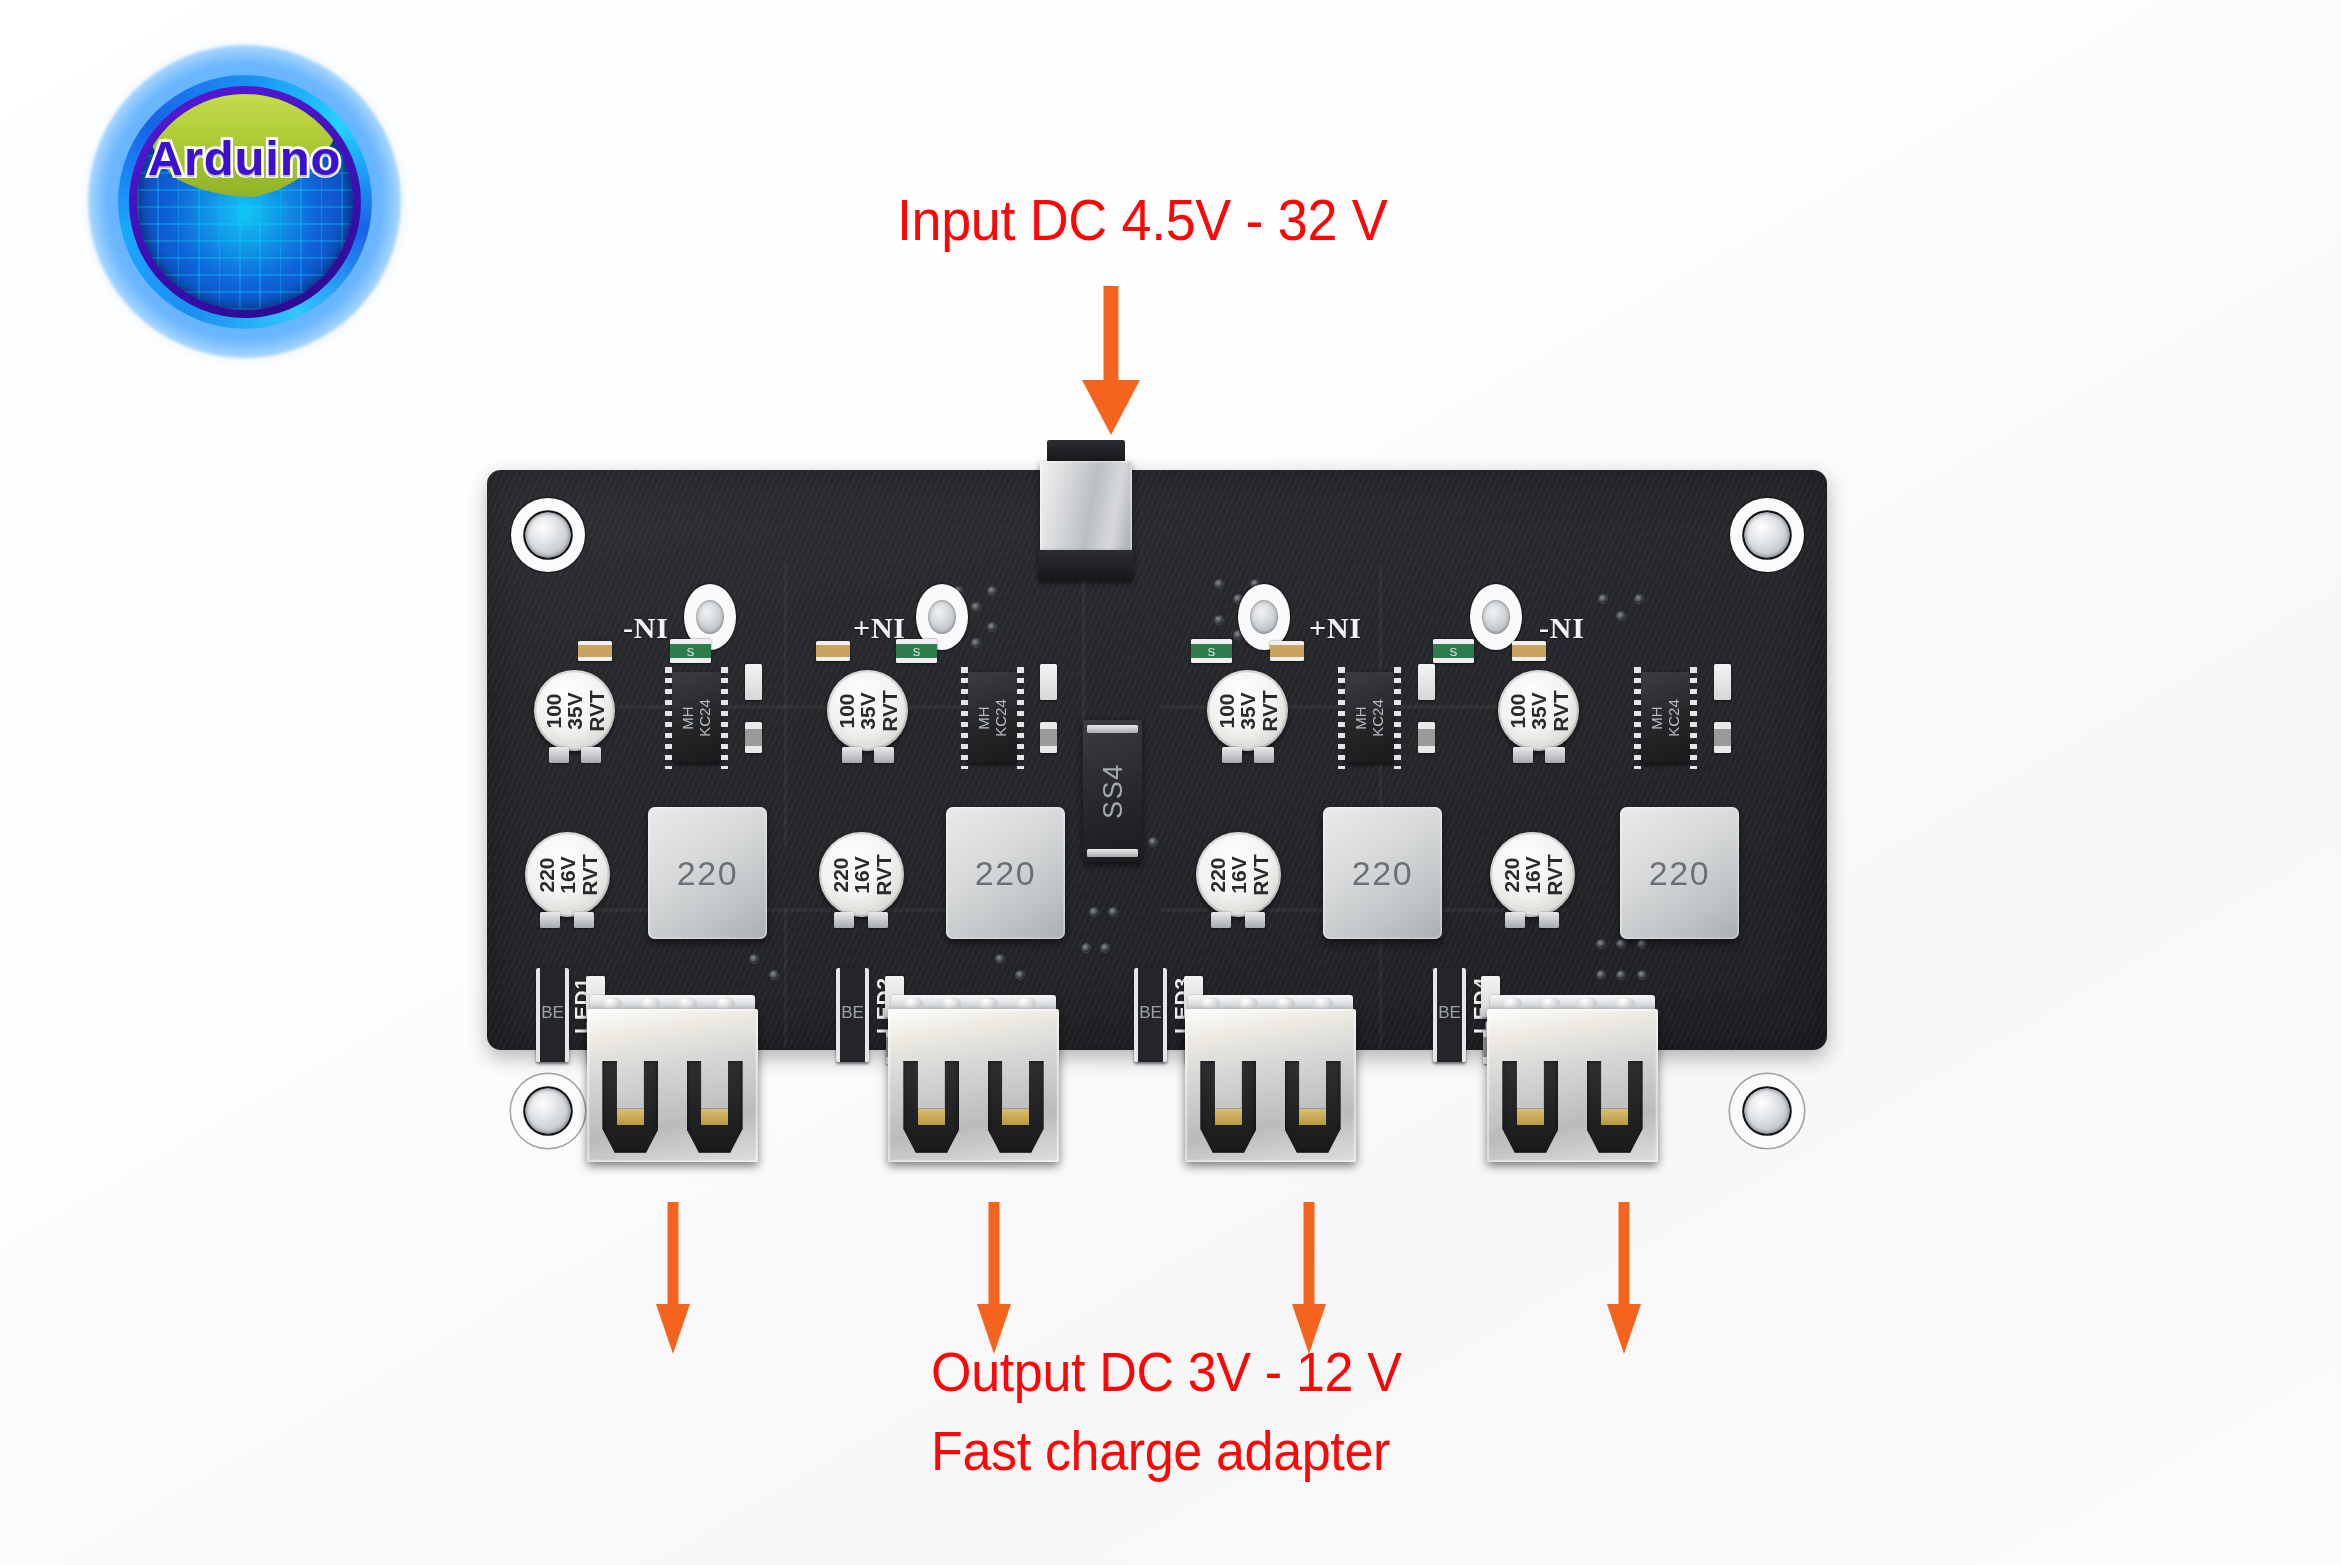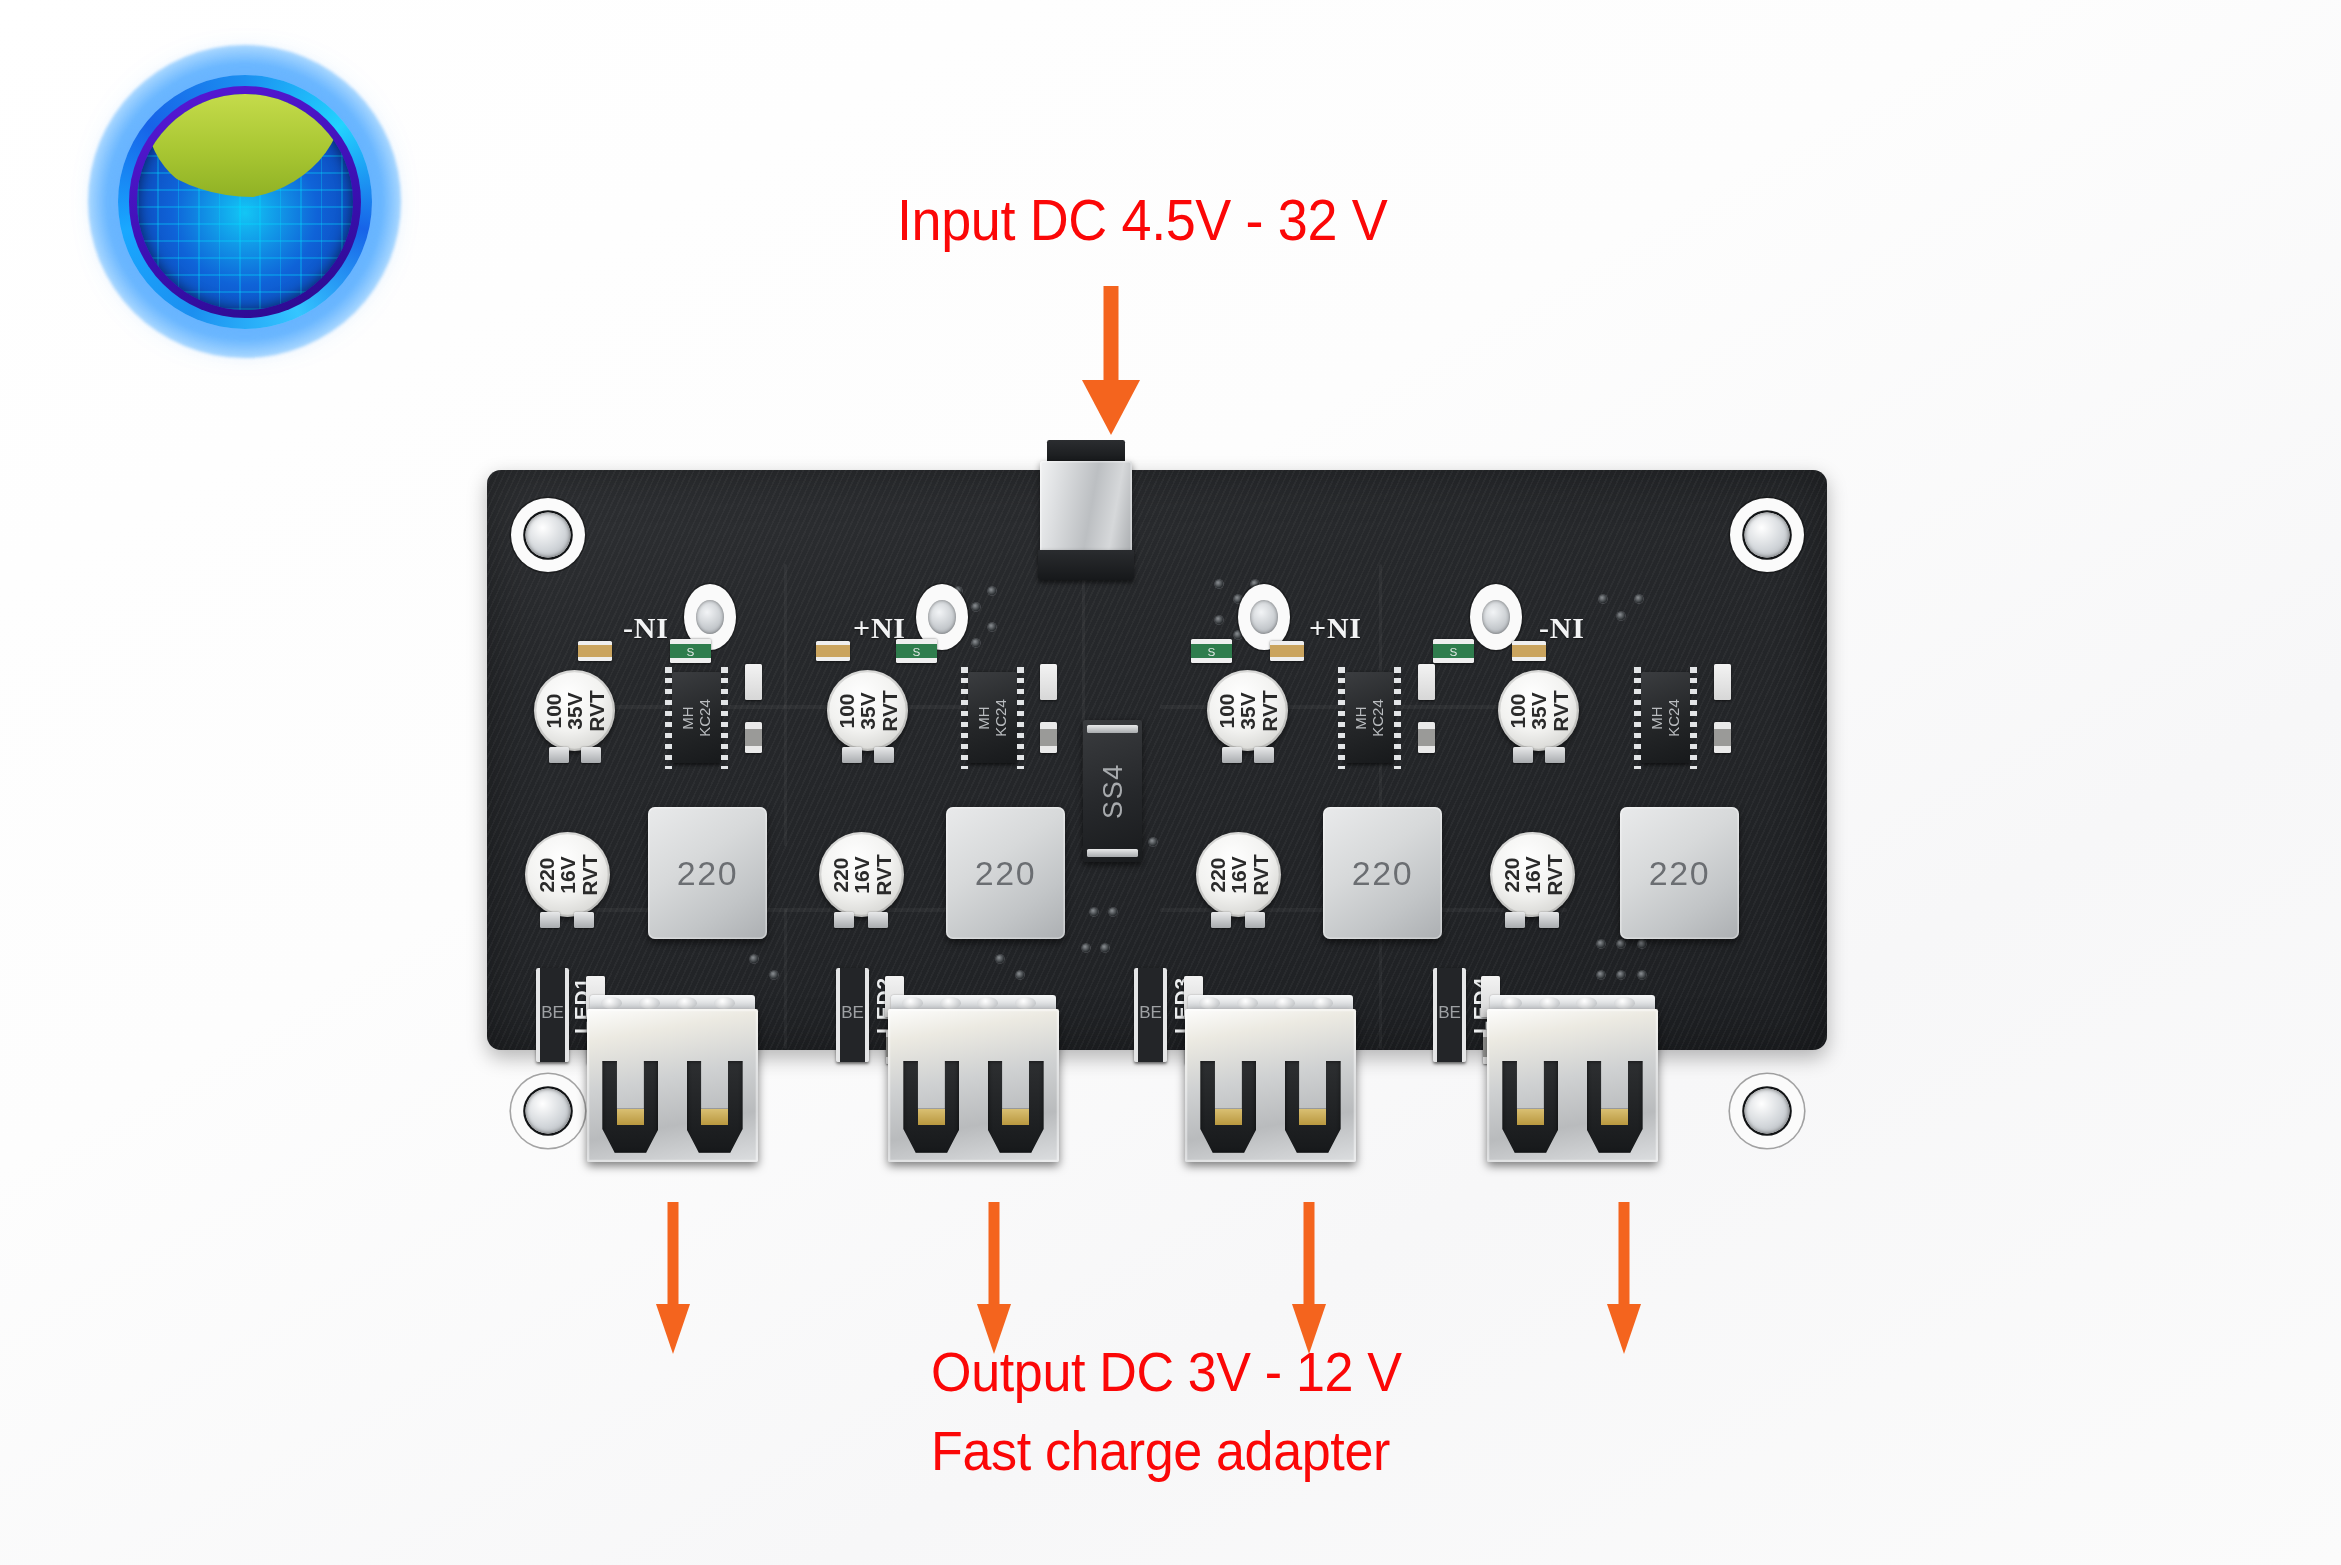--- a/index.html
+++ b/index.html
@@ -186,20 +186,21 @@
 
   <div class="logo-wrap">
     <div class="logo-glow"></div>
     <div class="logo-ring"></div>
     <div class="logo-ring2"></div>
     <div class="logo-face">
       <div class="logo-tri"></div>
       <div class="logo-tri2"></div>
       <div class="logo-leaf"></div>
     </div>
+    <div class="logo-t1">Arduino</div>
   </div>
 
   <div class="anno" id="input-label">Input DC 4.5V - 32 V</div>
   <div class="anno" id="output-label">Output DC 3V - 12 V</div>
   <div class="anno" id="fastcharge-label">Fast charge adapter</div>
 
   <div id="arrows-layer">
       <div class="arrow" style="left: 1082px; top: 286px; width: 58px; height: 149px;">
         <div class="shaft" style="width: 15px; height: 99px; background: rgb(244, 100, 30);"></div>
         <div class="head" style="top: 94px; border-left-width: 29px; border-right-width: 29px; border-top: 55px solid rgb(244, 100, 30);"></div>

